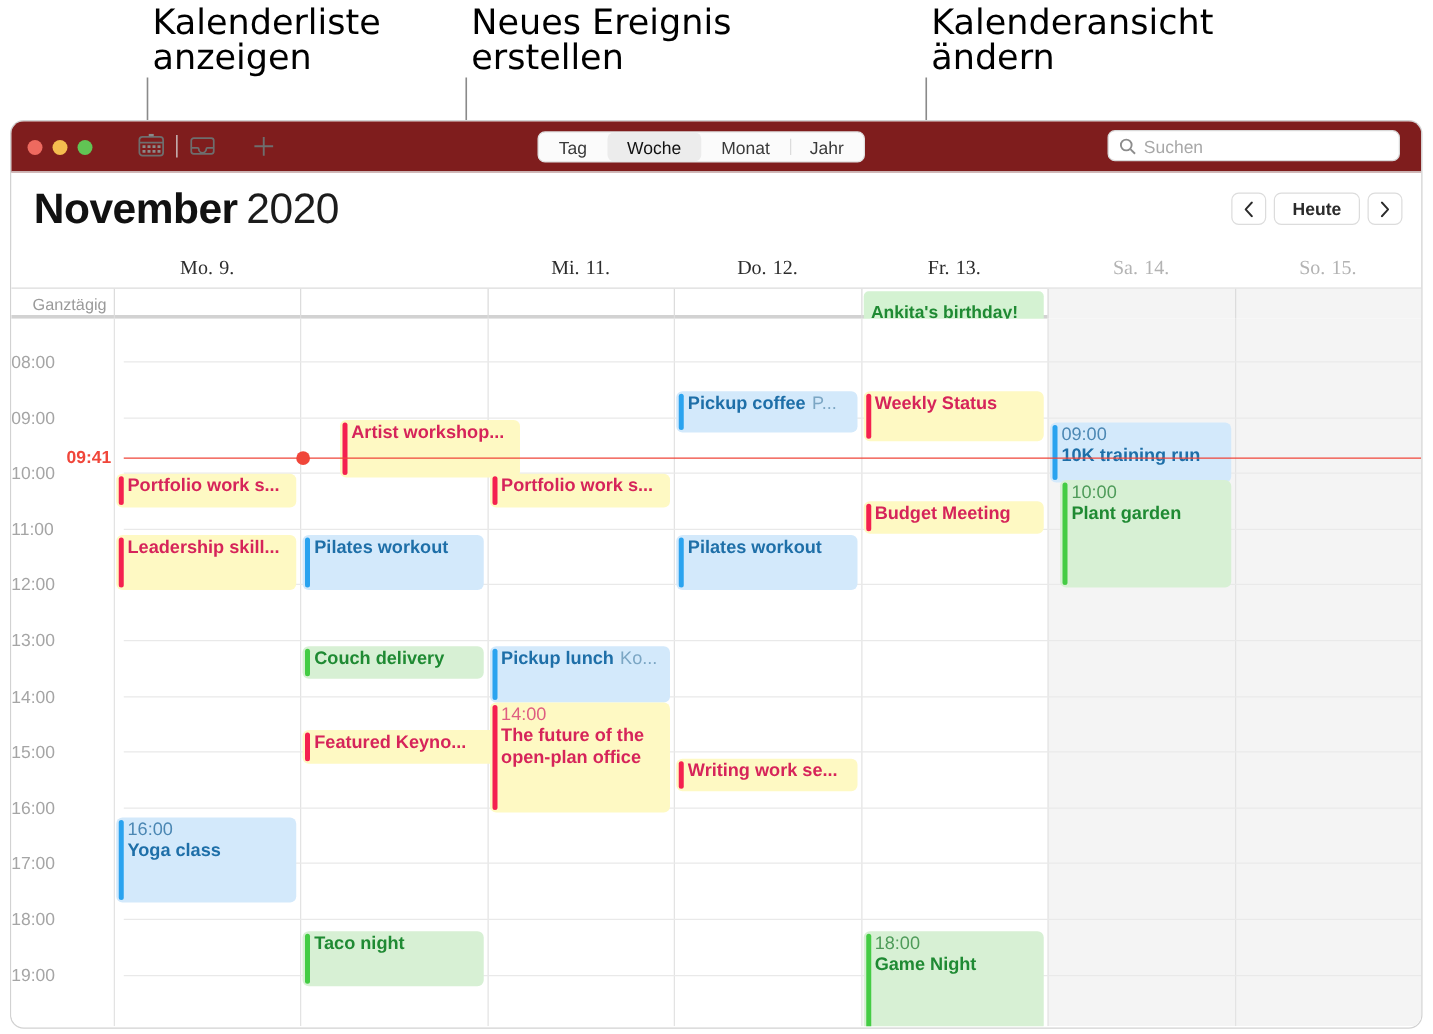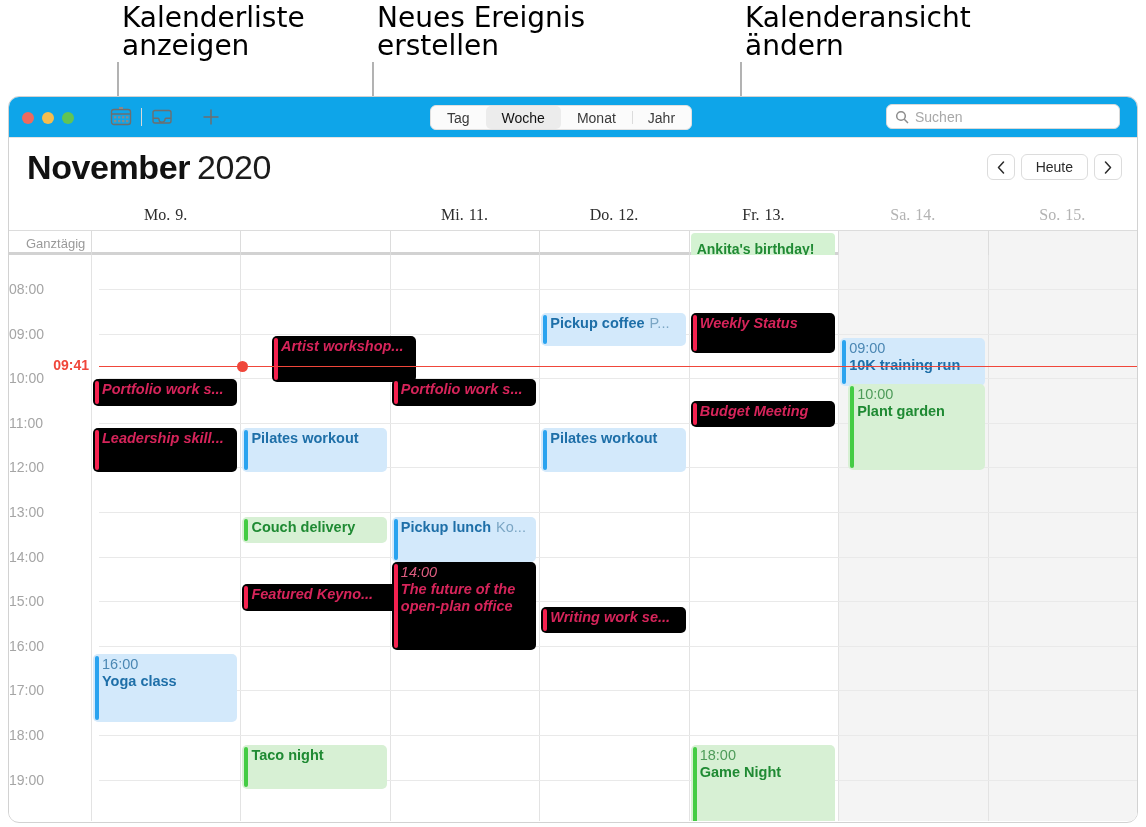--- a/index.html
+++ b/index.html
@@ -31,21 +31,21 @@
     border: 1px solid #d2d2d2;
     border-radius: 11px;
     overflow: hidden;
   }
 
   
   #toolbar {
     position: relative;
     height: 41px;
     border-bottom: 1px solid #e4e4e4;
-    background: #0ea5e9;
+    background: #7f1d1d;
   }
   .traffic { position: absolute; top: 15px; width: 12px; height: 12px; border-radius: 50%; }
   #tl-close { left: 13px; background: #ee6a5f; }
   #tl-min   { left: 33px; background: #f5bd4f; }
   #tl-max   { left: 53px; background: #61c454; }
 
   #tb-sidebar-icon { position: absolute; left: 101px; top: 10px; width: 22px; height: 20px; }
   #tb-sep { position: absolute; left: 132px; top: 11px; width: 1px; height: 18px; background: #d8d8d8; }
   #tb-inbox-icon { position: absolute; left: 142px; top: 11px; width: 22px; height: 18px; }
   #tb-add { position: absolute; left: 191px; top: 9px; width: 22px; height: 22px; }
@@ -94,21 +94,21 @@
     font-size: 34px; letter-spacing: -0.4px; color: #111;
   }
   #month-title .mon { font-weight: 700; }
   #month-title .yr { font-weight: 400; color: #1c1c1c; margin-left: 7px; }
 
   #nav-group { position: absolute; right: 15px; top: 16px; display: flex; gap: 6px; }
   .nav-btn {
     height: 26px; background: #fff;
     border: 1px solid #dcdcdc; border-radius: 6px;
     display: flex; align-items: center; justify-content: center;
-    font-size: 14px; color: #2b2b2b;
+    font-size: 14px; color: #2b2b2b; font-weight: bold;
   }
   #nav-prev, #nav-next { width: 28px; }
   #nav-today { padding: 0 14px; }
 
   
   #grid-wrap { position: relative; height: 624px; }
 
   #daynames { position: relative; height: 30px; background: #fff; }
   .dayname {
     position: absolute; top: 0; height: 30px;
@@ -174,21 +174,21 @@
     padding: 2px 4px 2px 9px;
     font-size: 14.5px; line-height: 17px;
     white-space: nowrap; text-overflow: ellipsis;
   }
   .ev .bar { position: absolute; left: 2px; top: 2px; bottom: 2px; width: 4px; border-radius: 2px; }
   .ev .tm { display: block; font-weight: 400; }
   .ev .ttl { display: block; font-weight: 700; white-space: normal; }
   .ev .loc { font-weight: 400; margin-left: 5px; }
   .ev.short .ttl { display: inline; }
 
-  .ev.pink   { background: #000000; color: #d6245a; font-style: italic; }
+  .ev.pink   { background: #fef9c3; color: #d6245a; }
   .ev.pink   .bar { background: #f4214f; }
   .ev.pink   .tm { color: #df5d81; }
   .ev.blue   { background: #d3e9fb; color: #1e6fa8; }
   .ev.blue   .bar { background: #2aa3ef; }
   .ev.blue   .tm { color: #4b87b3; }
   .ev.blue   .loc { color: #7ba6c4; }
   .ev.green  { background: #d7f0d4; color: #1f8a33; }
   .ev.green  .bar { background: #44cc44; }
   .ev.green  .tm { color: #4e9b59; }
 </style>

